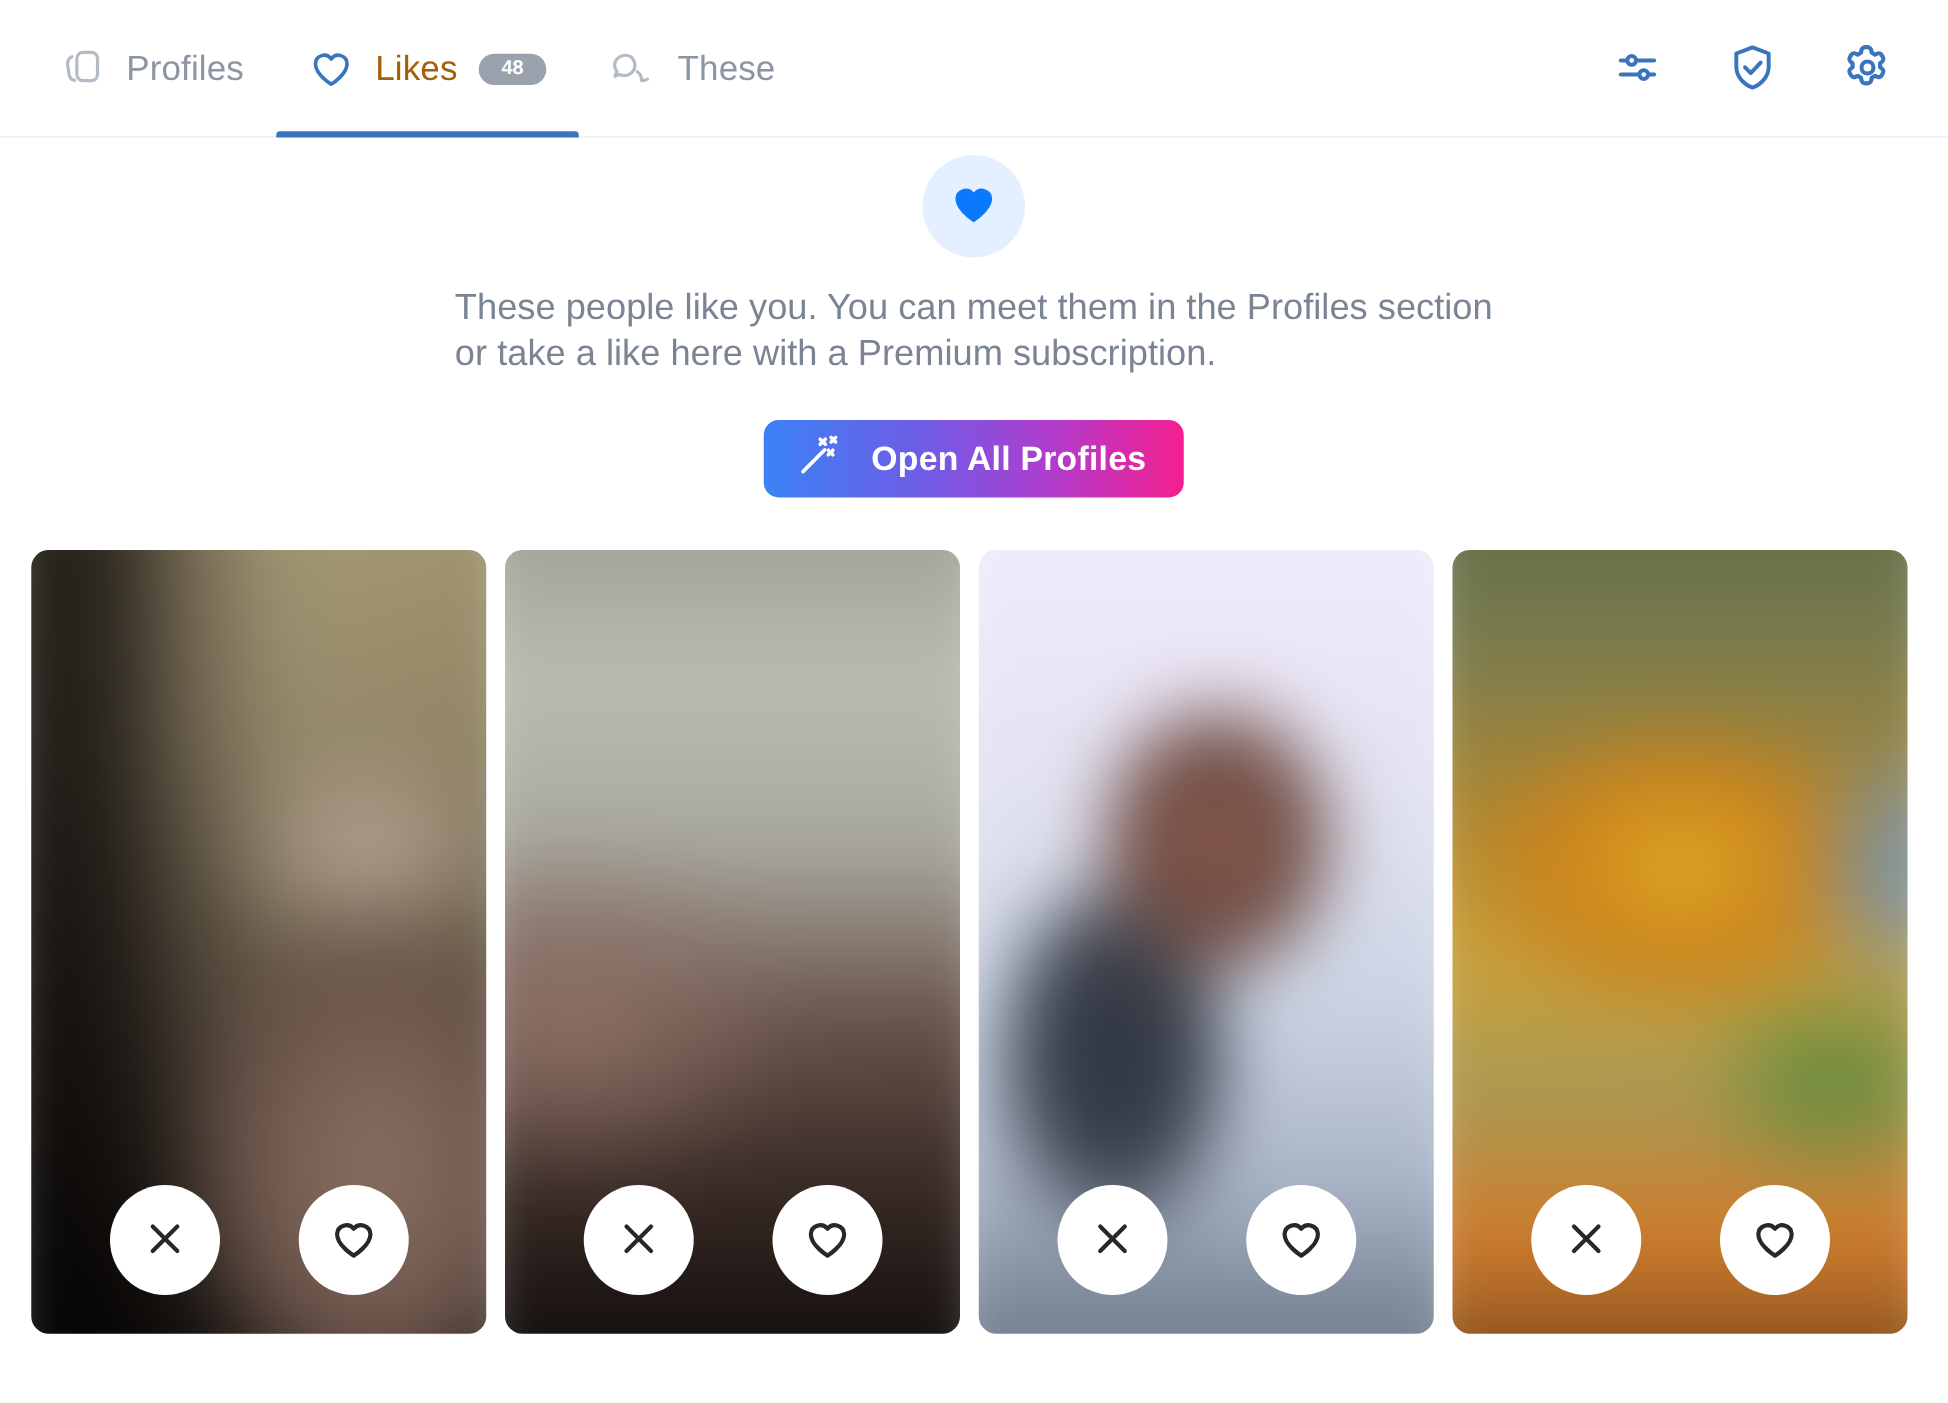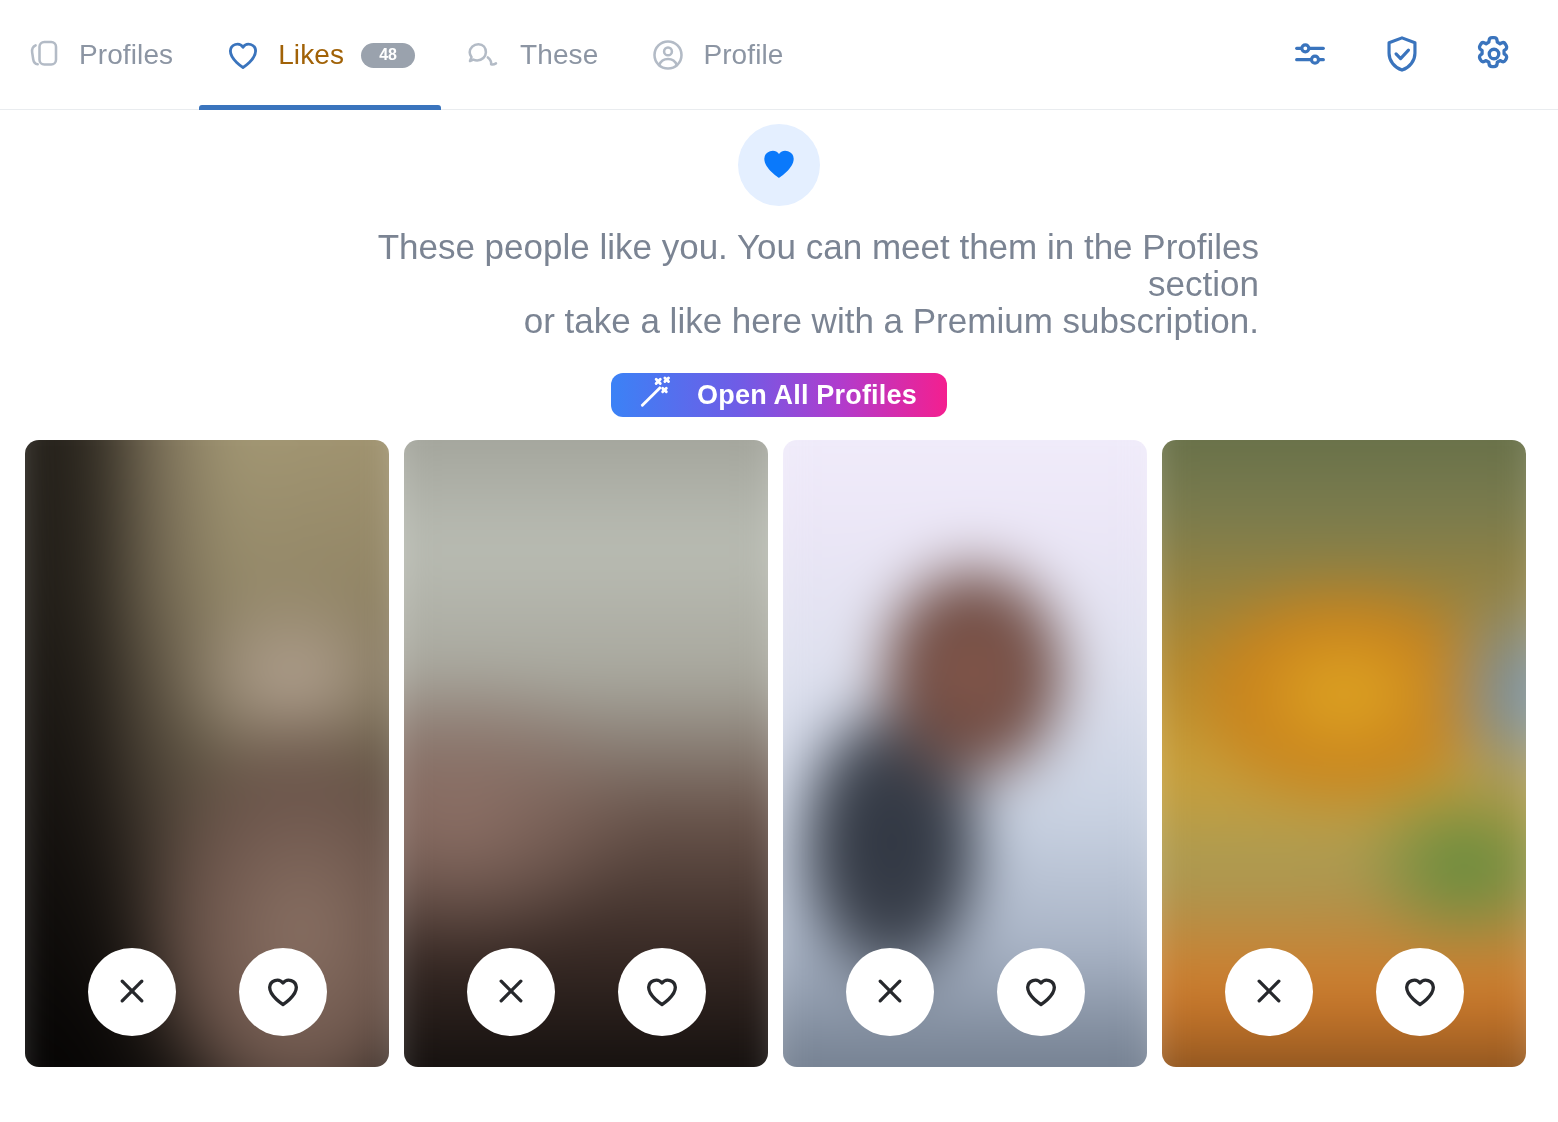--- a/index.html
+++ b/index.html
@@ -20,20 +20,21 @@
     display: flex;
     align-items: flex-start;
     border-bottom: 1px solid #e9ecef;
     background: #ffffff;
   }
 
   .tabs {
     display: flex;
     align-items: stretch;
     height: 110px;
+    padding-left: 22px;
   }
 
   .tab {
     display: flex;
     align-items: center;
     gap: 17px;
     padding: 0 26px;
     height: 110px;
     cursor: pointer;
     position: relative;
@@ -103,31 +104,31 @@
   .promo-heart-circle {
     width: 82px; height: 82px;
     border-radius: 50%;
     background: #e4efff;
     display: flex; align-items: center; justify-content: center;
     margin-top: 6px;
   }
 
   .promo-text {
     margin-top: 22px;
-    text-align: right;
-    font-size: 35px;
+    text-align: left;
+    font-size: 29px;
     line-height: 37px;
     color: #7b8493;
     max-width: 960px;
     font-family: "Liberation Sans", sans-serif;
   }
 
   .cta-button {
     margin-top: 34px;
-    height: 44px;
+    height: 62px;
     padding: 0 30px 0 26px;
     border: none;
     border-radius: 12px;
     background: linear-gradient(90deg, #3b82f6 0%, #6f5ce6 38%, #b03ccd 68%, #f41f8f 100%);
     color: #ffffff;
     font-size: 27px;
     font-weight: bold;
     display: flex;
     align-items: center;
     gap: 22px;
@@ -252,31 +253,20 @@
       <span class="tab-icon">
         <svg width="36" height="36" viewBox="0 0 24 24" fill="none" stroke="#b3bbc6" stroke-width="1.7" stroke-linecap="round" stroke-linejoin="round">
           <path d="M12.6 10.2c0 3-2.6 5.4-5.8 5.4-.9 0-1.8-.2-2.5-.5L2 16l1-2.6a5.1 5.1 0 0 1-1.2-3.2c0-3 2.6-5.4 5.8-5.4s5 2.4 5 5.4z"></path>
           <path d="M13.9 13.6c1.6 1.2 2.4 2.9 2.2 4.6 1 .3 2.4-.1 3.2-.6"></path>
         </svg>
       </span>
       <span class="tab-label">These</span>
 
     </div>
 
-    <div class="tab">
-      <span class="tab-icon">
-        <svg width="36" height="36" viewBox="0 0 24 24" fill="none" stroke="#b3bbc6" stroke-width="1.7" stroke-linecap="round" stroke-linejoin="round">
-          <circle cx="12" cy="12" r="9"></circle>
-          <circle cx="12" cy="9.6" r="2.6"></circle>
-          <path d="M6.1 18.8a6.3 6.3 0 0 1 11.8 0"></path>
-        </svg>
-      </span>
-      <span class="tab-label">Profile</span>
-
-    </div>
 
   </div>
 
   <div class="header-actions">
     <button class="header-btn">
       <span>
         <svg width="40" height="40" viewBox="0 0 24 24" fill="none" stroke="#3a74bd" stroke-width="1.9" stroke-linecap="round">
           <line x1="4" y1="8.6" x2="20" y2="8.6"></line>
           <circle cx="9.2" cy="8.6" r="2.1" fill="#ffffff"></circle>
           <line x1="4" y1="15.4" x2="20" y2="15.4"></line>

